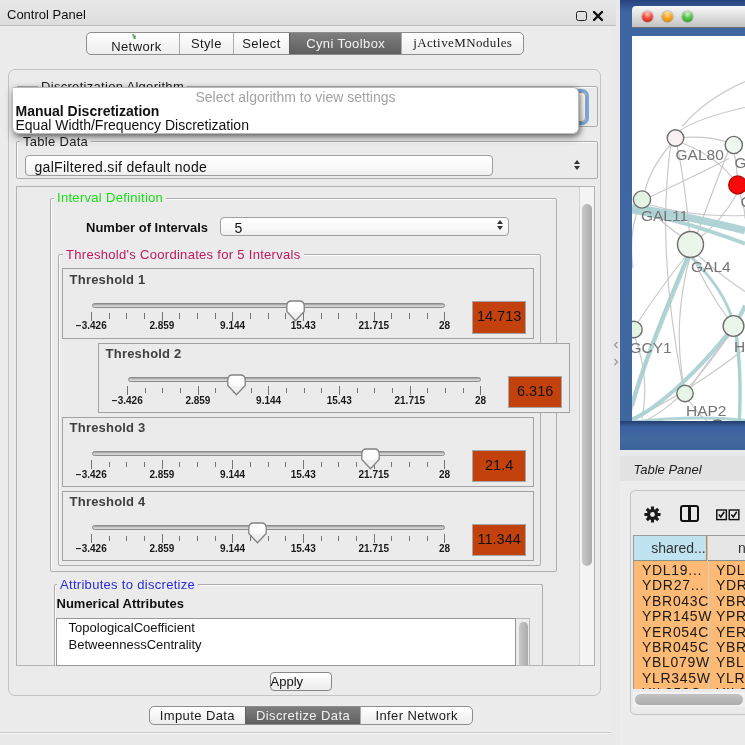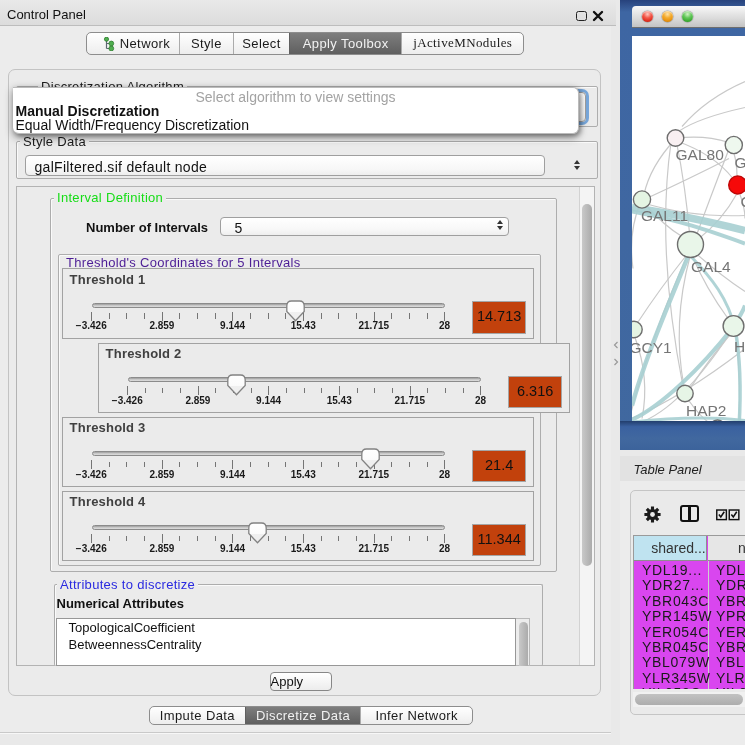--- a/index.html
+++ b/index.html
@@ -44,63 +44,63 @@
 
 #net{left:620px;top:0;width:125px;height:450px;background:linear-gradient(#27427c,#3e66a3 12px,#40689f);}
 #nettitle{left:632px;top:6px;width:113px;height:21.5px;background:linear-gradient(#f8f8f8,#dadada 60%,#c3c3c3);border-bottom:1px solid #6e6e6e;border-top-left-radius:4px;}
 .light{position:absolute;top:11px;width:11px;height:11px;border-radius:50%;box-shadow:inset 0 1px 1px rgba(255,255,255,.5),0 0 1px 0.5px rgba(0,0,0,.35);}
 #canvas{left:632px;top:27.5px;width:113px;height:393px;background:#fff;margin-top:8px;}
 
 #tptitle{left:620px;top:455.5px;width:125px;height:25.5px;background:#e2e2e2;}
 #tptitle span{position:absolute;left:13.5px;top:6px;font-size:13px;color:#222;font-style:italic;}
 #tpbody{left:620px;top:481px;width:125px;height:264px;background:#ececec;}
 #tpanel{left:629.5px;top:490px;width:130px;height:225px;background:#eaeaea;border:1px solid #c5c5c5;border-radius:5px;}
-#tbl{left:633px;top:534.5px;width:112px;height:154px;overflow:hidden;background:#d946ef;border-left:1px solid #9a9a9a;}
+#tbl{left:633px;top:534.5px;width:112px;height:154px;overflow:hidden;background:#fdba74;border-left:1px solid #9a9a9a;}
 .hrow{position:absolute;top:0;height:25px;font-size:14px;color:#333;}
 .trow{position:absolute;font-size:14px;letter-spacing:0.7px;color:#1a1a1a;white-space:nowrap;}
 </style></head>
 <body>
 <div class="abs" id="cp"></div>
 <div class="abs" id="cptitle">
     <span>Control Panel</span>
   </div>
 <div class="abs" id="floatic"></div>
 <svg class="abs" style="left:592px;top:10px" width="12" height="12" viewBox="0 0 12 12">
     <path d="M2 2 L10 10 M10 2 L2 10" stroke="#111" stroke-width="2.4" stroke-linecap="round"></path>
   </svg>
 
 <div class="abs tabbar" style="left:86px;top:31.5px;width:438.4px;">
-  <div class="seg" style="width:92.3px;padding-left:7px;">
+  <div class="seg" style="width:92.3px;padding-left:7px;flex-direction:column;">
     <svg width="12" height="14" viewBox="0 0 12 14" style="margin-right:5px;margin-top:1px;">
       <path d="M3.5 2.5 L3.5 11.5 M3.5 6.5 L8 6.5 M3.5 11.5 L8 11.5" stroke="#5b6770" stroke-width="1.2" fill="none"></path>
       <circle cx="3.5" cy="2.2" r="2.1" fill="#4fae4f" stroke="#2f7d2f" stroke-width="0.8"></circle>
       <circle cx="8.3" cy="6.5" r="2.4" fill="#4fae4f" stroke="#2f7d2f" stroke-width="0.8"></circle>
       <circle cx="8.3" cy="11.5" r="2.4" fill="#4fae4f" stroke="#2f7d2f" stroke-width="0.8"></circle>
     </svg>
     <span>Network</span>
     </div>
   <div class="seg" style="width:54.1px;">Style</div>
   <div class="seg" style="width:56.8px;">Select</div>
-  <div class="seg sel" style="width:112.3px;">Apply Toolbox</div>
+  <div class="seg sel" style="width:112.3px;">Cyni Toolbox</div>
   <div class="seg" style="width:122.9px;font-family:Liberation Serif, serif;">jActiveMNodules</div>
 </div>
 
 <div class="abs" style="left:8px;top:69px;width:593px;height:627px;border:1px solid #c3c3c3;border-radius:7px;background:#ebebeb;"></div>
 
 <div class="abs grp" style="left:15.5px;top:86px;width:582px;height:41px;"></div>
 <div class="abs gtitle" style="left:38px;top:79.5px;font-size:13px;">Discretization Algorithm</div>
 <div class="abs combo" style="left:25px;top:92px;width:561px;height:30px;box-shadow:0 0 0 3px rgba(100,155,215,.85);"></div>
 <div class="abs arrows" style="left:572px;top:99px;">
     <div class="up"></div>
     <div class="dn"></div>
   </div>
 
 <div class="abs grp" style="left:15.5px;top:141px;width:582px;height:38px;"></div>
-<div class="abs gtitle" style="left:20px;top:134.5px;">Style Data</div>
-<div class="abs combo" style="left:25px;top:155px;width:520px;height:21px;">
+<div class="abs gtitle" style="left:20px;top:134.5px;">Table Data</div>
+<div class="abs combo" style="left:25px;top:155px;width:468px;height:21px;">
     <span class="ctext" style="left:8.5px;top:3px;">galFiltered.sif default node</span>
   </div>
 <div class="abs arrows" style="left:574px;top:160px;">
     <div class="up"></div>
     <div class="dn"></div>
   </div>
 
 <div class="abs" style="left:15.5px;top:186px;width:579px;height:479.5px;border:1px solid #b3b3b3;background:#ebebeb;"></div>
 <div class="abs" style="left:578.5px;top:187px;width:15.5px;height:477.5px;background:#f4f4f4;border-left:1px solid #d2d2d2;"></div>
 <div class="abs sbthumb" style="left:581.5px;top:203.5px;width:10px;height:362px;"></div>
@@ -110,21 +110,21 @@
 <div class="abs" style="left:86px;top:219.5px;font-size:13px;font-weight:bold;color:#111;">Number of Intervals</div>
 <div class="abs combo" style="left:219.8px;top:216.5px;width:289.5px;height:19.5px;">
     <span class="ctext" style="left:13.8px;top:2.5px;">5</span>
   </div>
 <div class="abs arrows" style="left:497px;top:220px;">
     <div class="up"></div>
     <div class="dn"></div>
   </div>
 
 <div class="abs grp" style="left:57.9px;top:254px;width:483.6px;height:312px;"></div>
-<div class="abs gtitle" style="left:63px;top:256px;color:#4c1d95;">Threshold's Coordinates for 5 Intervals</div>
+<div class="abs gtitle" style="left:63px;top:248px;color:#be185d;">Threshold's Coordinates for 5 Intervals</div>
 
 <div class="abs tpanel" style="top:268.4px;">
   <div class="tlab">Threshold 1</div>
   <div class="groove"></div>
   <div class="ticksM"></div>
   <div class="ticks"></div>
   <div class="slab" style="left:28.7px;">−3.426</div>
   <div class="slab" style="left:99.3px;">2.859</div>
   <div class="slab" style="left:170.0px;">9.144</div>
   <div class="slab" style="left:240.6px;">15.43</div>

